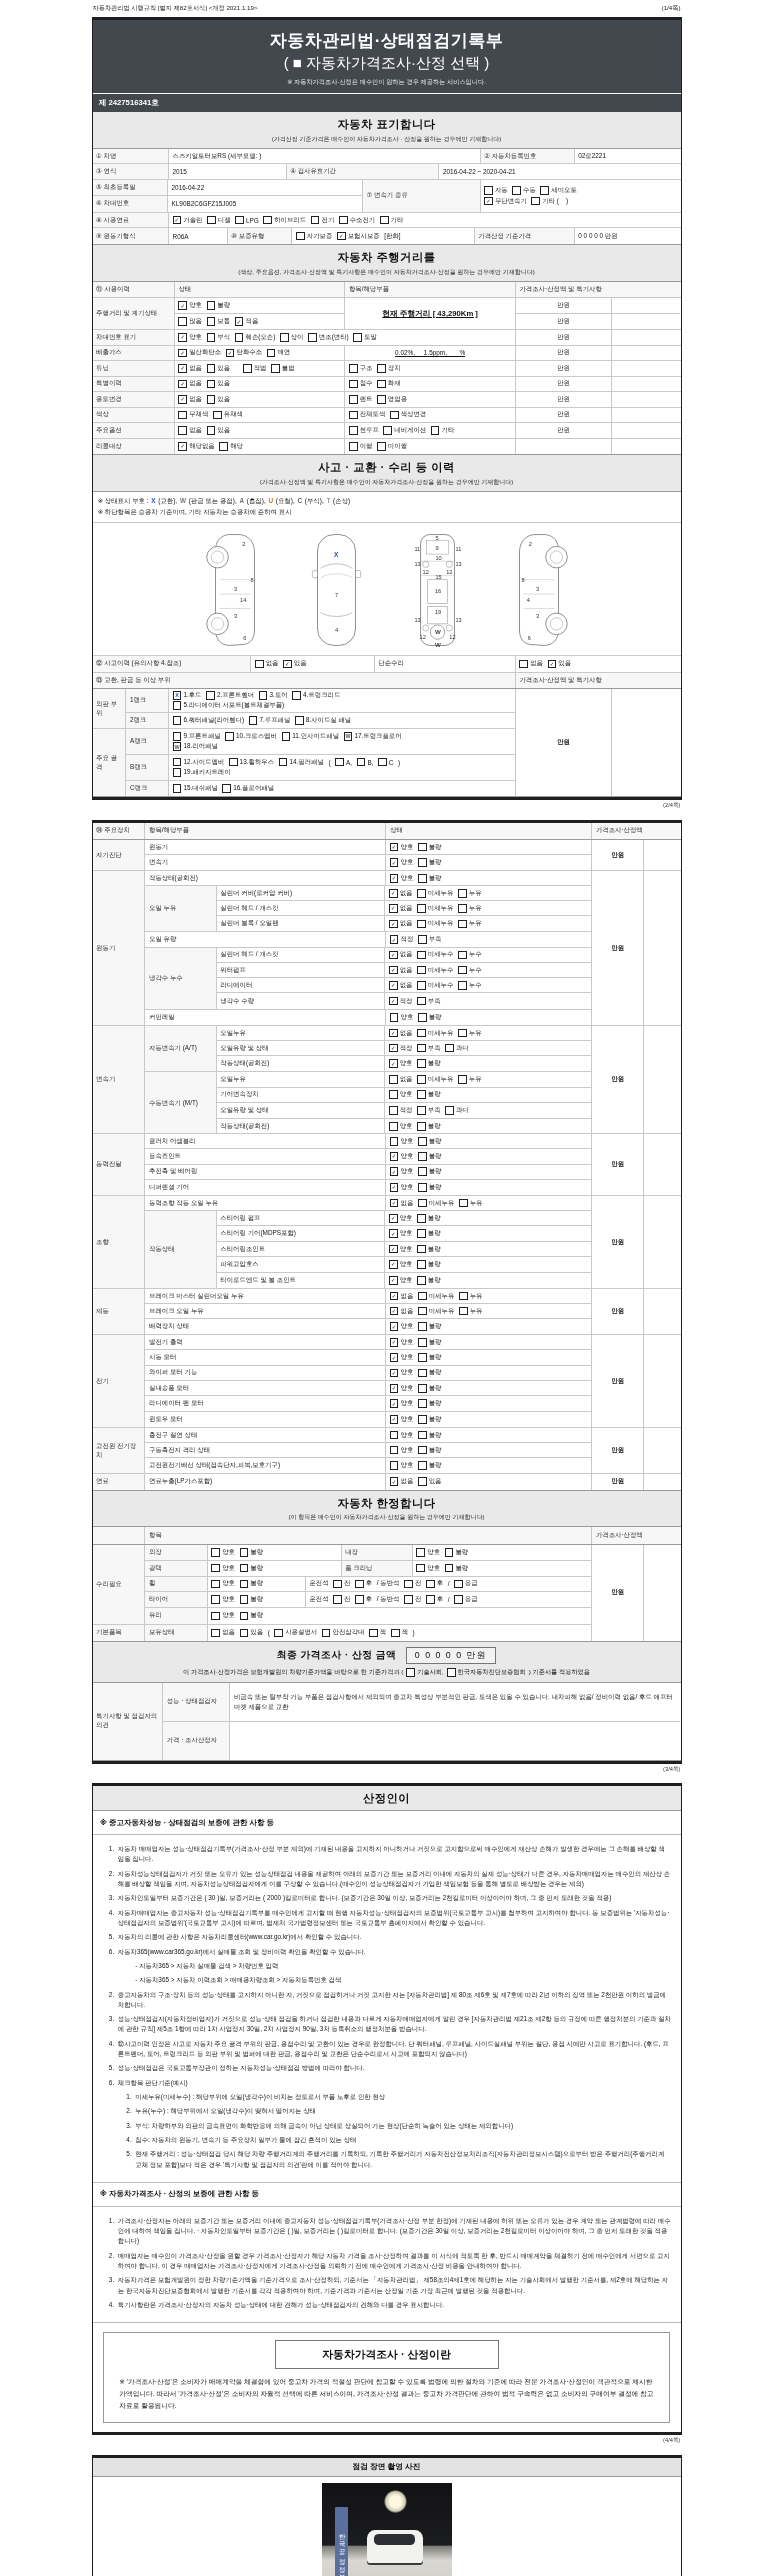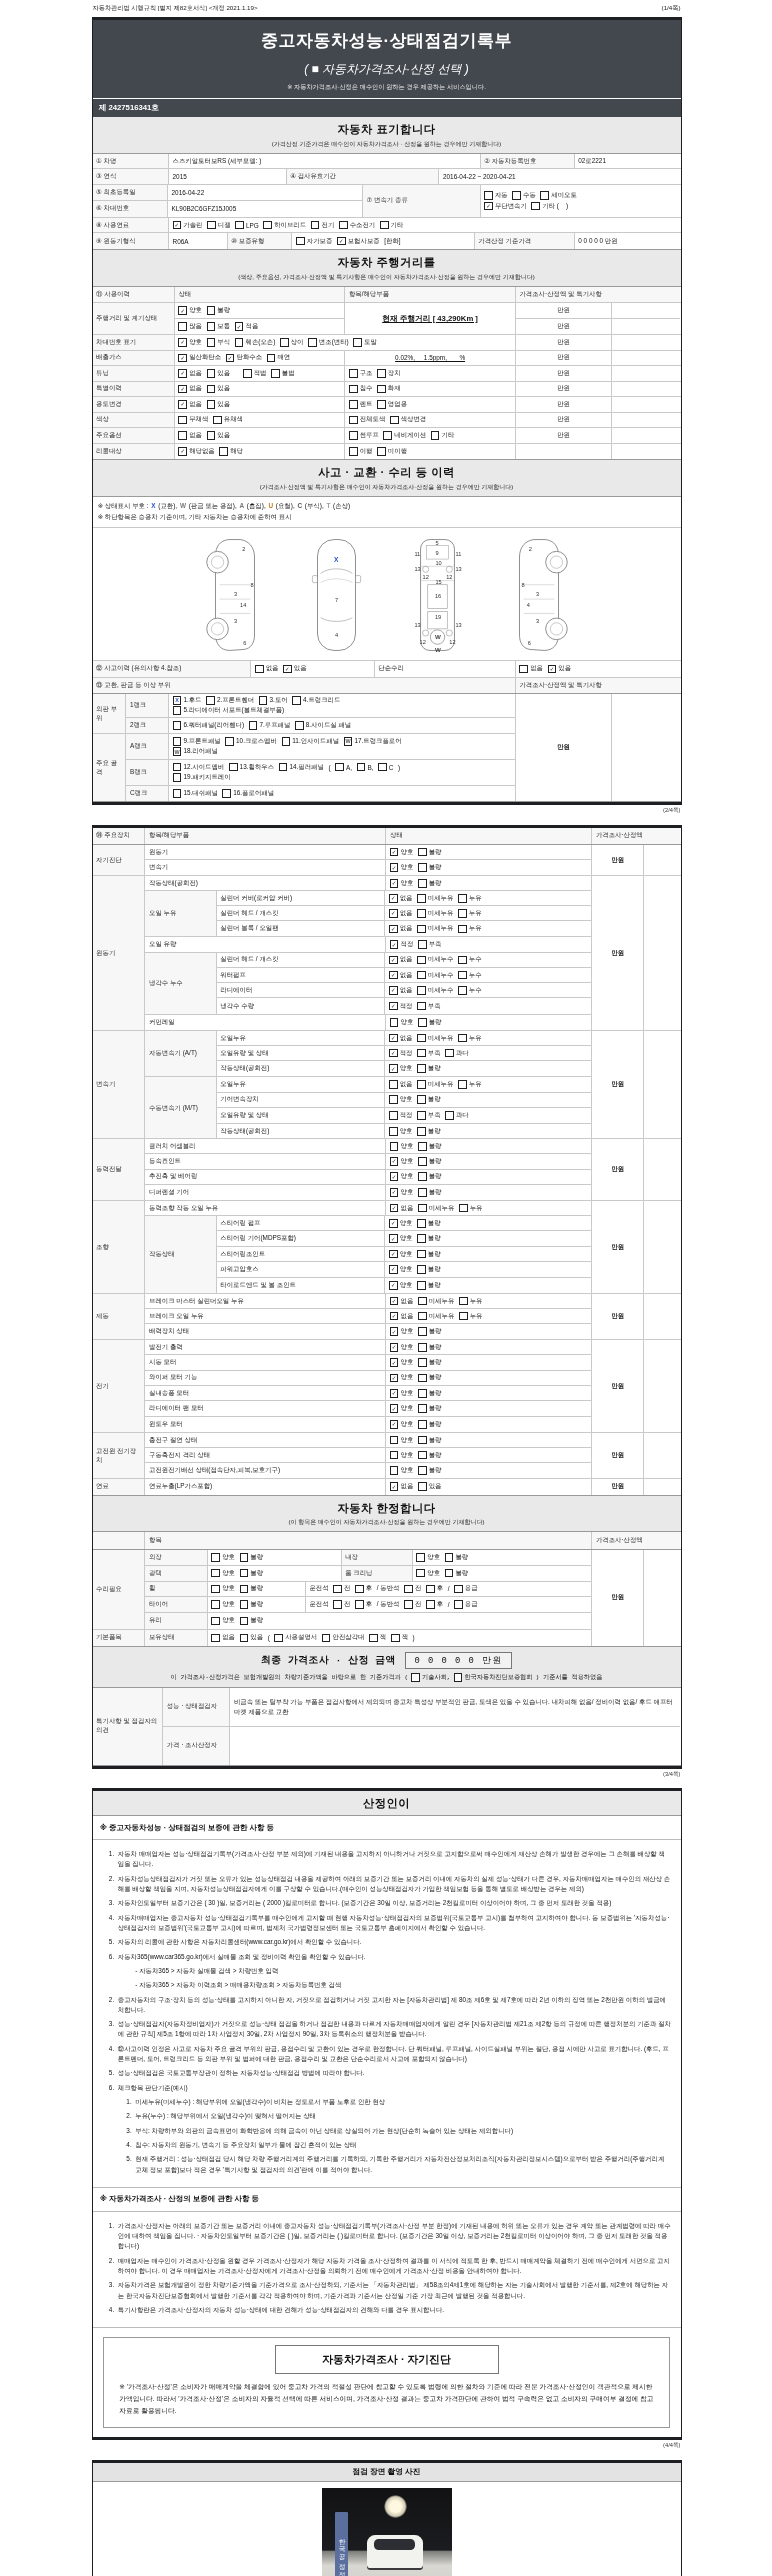--- a/index.html
+++ b/index.html
@@ -4,21 +4,21 @@
 <title>중고자동차성능·상태점검기록부</title>
 <style>
   html,body{margin:0;padding:0;background:#fff;}
   body{width:773px;min-height:2576px;font-family:"Liberation Sans","DejaVu Sans",sans-serif;color:#111;}
   .wrap{width:590px;margin:0 auto;padding-top:3.1px;}
   .meta{display:flex;justify-content:space-between;font-size:6.2px;color:#222;padding:1px 1px 4.1px;}
   .seg{border:1.5px solid #1d1f22;border-top-width:3.1px;border-bottom-width:3.1px;background:#fff;margin-bottom:2.1px;}
   .pgmark{text-align:right;font-size:5.7px;color:#333;margin:2.1px 1px 9.3px;}
   .banner{background:#43484e;color:#fff;text-align:center;padding:9.3px 0 6.2px;}
   .banner .bt{font-size:17px;font-weight:bold;letter-spacing:0.5px;}
-  .banner .bs{font-size:12px;margin-top:9px;font-style:italic;}
+  .banner .bs{font-size:15px;margin-top:2px;}
   .banner .bn{font-size:6.2px;margin-top:4.1px;color:#eaeaea;}
   .docno{background:#43484e;color:#fff;font-size:7.7px;font-weight:bold;padding:4.1px 6.2px;border-top:1.5px solid #fff;}
   .band{background:#e9e9e9;text-align:center;padding:5.2px 0 4.1px;border-bottom:0.5px solid #9a9a9a;}
   .band .t1{font-size:11.3px;font-weight:bold;letter-spacing:0.5px;}
   .band .t2{font-size:6px;margin-top:2.6px;color:#222;}
   .tbl{border-bottom:0.5px solid #9a9a9a;}
   .trow{display:flex;border-bottom:0.5px solid #c9c9c9;box-sizing:border-box;}
   .trow:last-child{border-bottom:none;}
   .c{border-right:0.5px solid #c9c9c9;display:flex;align-items:center;padding:0 3.6px;font-size:6.4px;box-sizing:border-box;overflow:hidden;}
   .c:last-child{border-right:none;}
@@ -42,21 +42,21 @@
   .legend{display:flex;gap:1px;font-size:6.4px;padding:4.6px 5.2px 1.5px;flex-wrap:wrap;}
   .legend span{white-space:pre;}
   .lx{color:#2d52c8;font-weight:bold;} .lw{color:#777;font-weight:bold;} .la{color:#777;font-weight:bold;}
   .lu{color:#c07a1e;font-weight:bold;} .lc{color:#555;font-weight:bold;} .lt{color:#999;font-weight:bold;}
   .legend2{font-size:6.4px;padding:1px 5.2px 4.6px;border-bottom:0.5px solid #c9c9c9;}
   .diagrams{display:flex;justify-content:center;gap:24px;padding:7.2px 0 5.2px;border-bottom:0.5px solid #c9c9c9;background:#fff;}
   .diagrams svg{display:block;}
   .dnum{font-size:11px;fill:#333;font-family:"Liberation Sans",sans-serif;}
   .dX{fill:#2d52c8;font-weight:bold;font-size:13px;}
   .dW{fill:#444;font-weight:bold;font-size:12px;}
-  .finalband{background:#e9e9e9;border-bottom:0.5px solid #9a9a9a;padding:5.2px 0 4.6px;text-align:left;font-family:Liberation Mono, monospace;}
+  .finalband{background:#e9e9e9;border-bottom:0.5px solid #9a9a9a;padding:5.2px 0 4.6px;text-align:left;}
   .finalrow{display:flex;justify-content:center;align-items:center;gap:9.3px;}
   .fl{font-size:9.8px;font-weight:bold;letter-spacing:0.5px;}
   .fv{font-size:8.8px;border:0.5px solid #777;background:#f2f2f2;padding:1.5px 8.2px;letter-spacing:1.5px;}
   .fnote{display:flex;justify-content:center;gap:3.1px;font-size:6.2px;margin-top:4.1px;align-items:center;}
   .nsub{border-bottom:0.5px solid #bbb;padding:6.2px 7.2px;font-size:7.5px;font-weight:bold;background:#fff;}
   .nlist{padding:5.2px 9.3px 8.2px;border-bottom:0.5px solid #bbb;}
   .nitem{display:flex;font-size:6.4px;line-height:1.6;margin:4.1px 0;}
   .nitem .nn{flex:0 0 12.4px;text-align:right;margin-right:3.6px;}
   .nitem.subitem{margin-left:17.5px;}
   .priceboxwrap{margin:8.2px 10.3px 9.3px;border:0.5px solid #999;padding:7.2px 0 8.2px;}
@@ -75,21 +75,21 @@
 
 <div class="wrap">
 
   <div class="meta">
     <span>자동차관리법 시행규칙 [별지 제82호서식] &lt;개정 2021.1.19&gt;</span>
     <span>(1/4쪽)</span>
   </div>
 
   <div class="seg">
     <div class="banner">
-      <div class="bt">중고자동차성능·상태점검기록부</div>
+      <div class="bt">자동차관리법·상태점검기록부</div>
       <div class="bs">( ■ 자동차가격조사·산정 선택 )</div>
       <div class="bn">※ 자동차가격조사·산정은 매수인이 원하는 경우 제공하는 서비스입니다.</div>
     </div>
     <div class="docno">제 2427516341호</div>
 
     <div class="band">
       <div class="t1">자동차 표기합니다</div>
       <div class="t2">(가격산정 기준가격은 매수인이 자동차가격조사 · 산정을 원하는 경우에만 기재합니다)</div>
     </div>
     <div class="tbl" id="basic-table">
@@ -1809,21 +1809,21 @@
         <div class="nitem">
           <span class="nn">3.</span>
           <span class="nt">자동차가격은 보험개발원이 정한 차량기준가액을 기준가격으로 조사·산정하되, 기준서는 「자동차관리법」 제58조의4제1호에 해당하는 자는 기술사회에서 발행한 기준서를, 제2호에 해당하는 자는 한국자동차진단보증협회에서 발행한 기준서를 각각 적용하여야 하며, 기준가격과 기준서는 산정일 기준 가장 최근에 발행된 것을 적용합니다.</span>
         </div>
         <div class="nitem">
           <span class="nn">4.</span>
           <span class="nt">특기사항란은 가격조사·산정자의 자동차 성능·상태에 대한 견해가 성능·상태점검자의 견해와 다를 경우 표시합니다.</span>
         </div>
       </div>
     <div class="priceboxwrap">
-      <div class="pricebox">자동차가격조사 · 자기진단</div>
+      <div class="pricebox">자동차가격조사 · 산정이란</div>
       <div class="boxtext">※ '가격조사·산정'은 소비자가 매매계약을 체결함에 있어 중고차 가격의 적절성 판단에 참고할 수 있도록 법령에 의한 절차와 기준에 따라 전문 가격조사·산정인이 객관적으로 제시한 가액입니다. 따라서 '가격조사·산정'은 소비자의 자율적 선택에 따른 서비스이며, 가격조사·산정 결과는 중고차 가격판단에 관하여 법적 구속력은 없고 소비자의 구매여부 결정에 참고자료로 활용됩니다.</div>
     </div>
   </div>
   <div class="pgmark">(4/4쪽)</div>
 
   <div class="seg">
     <div class="photoband">점검 장면 촬영 사진</div>
 
     <div class="photorow">
       <div class="photo">

